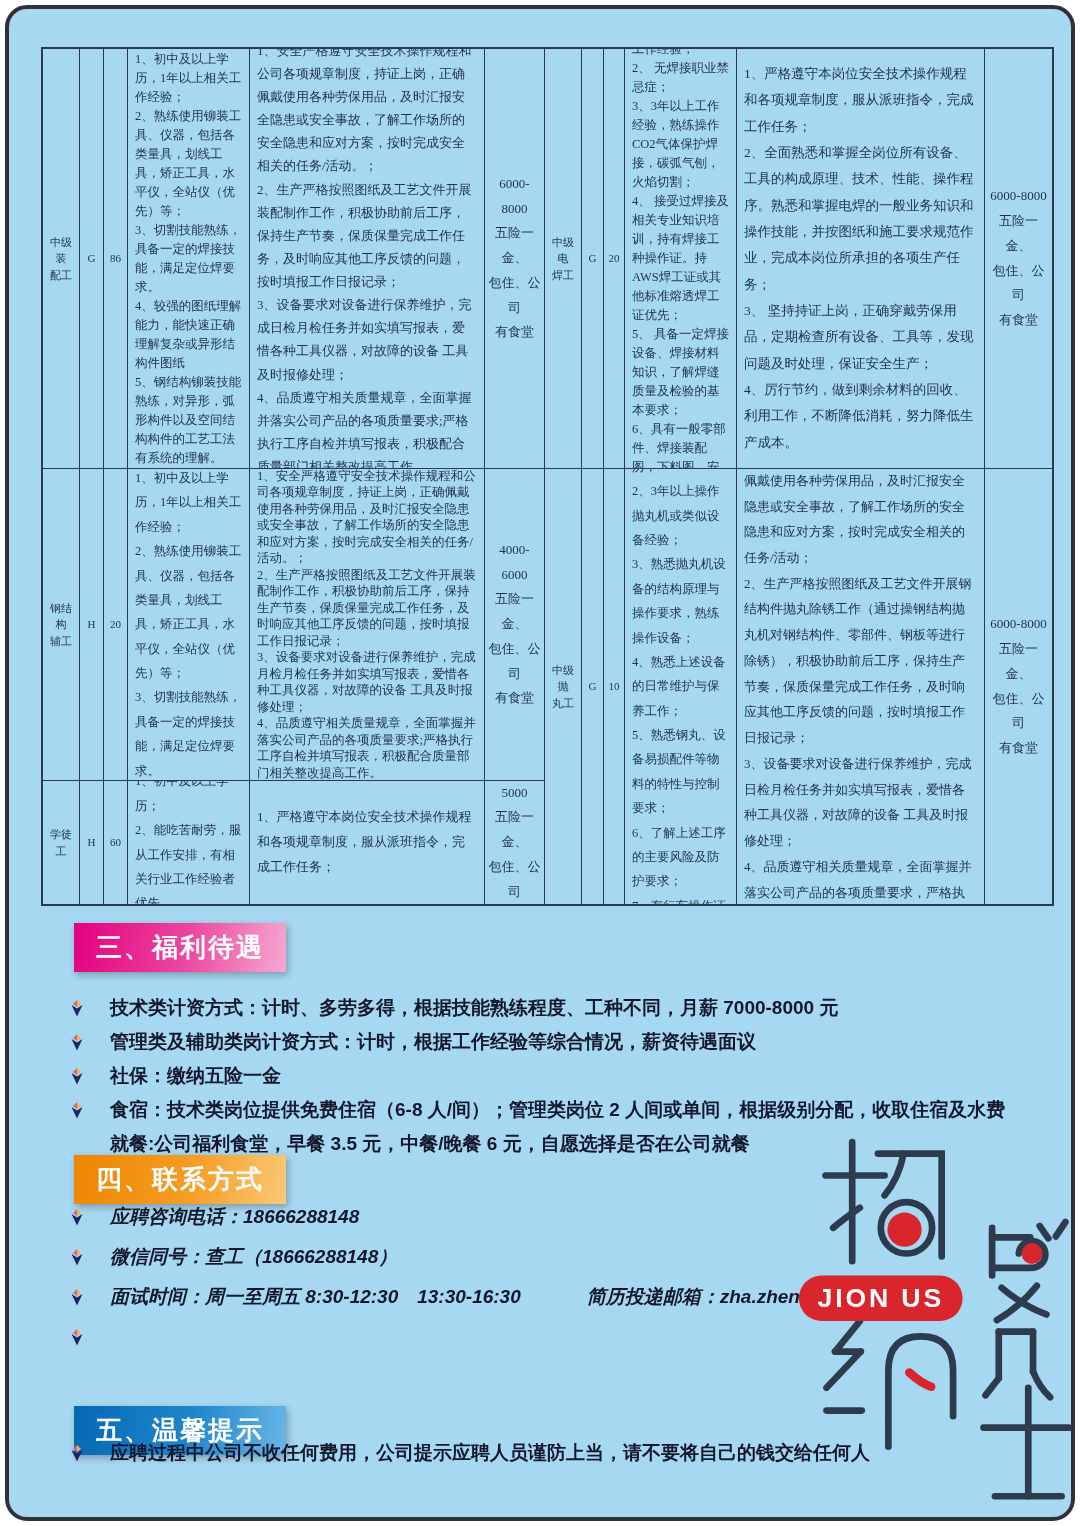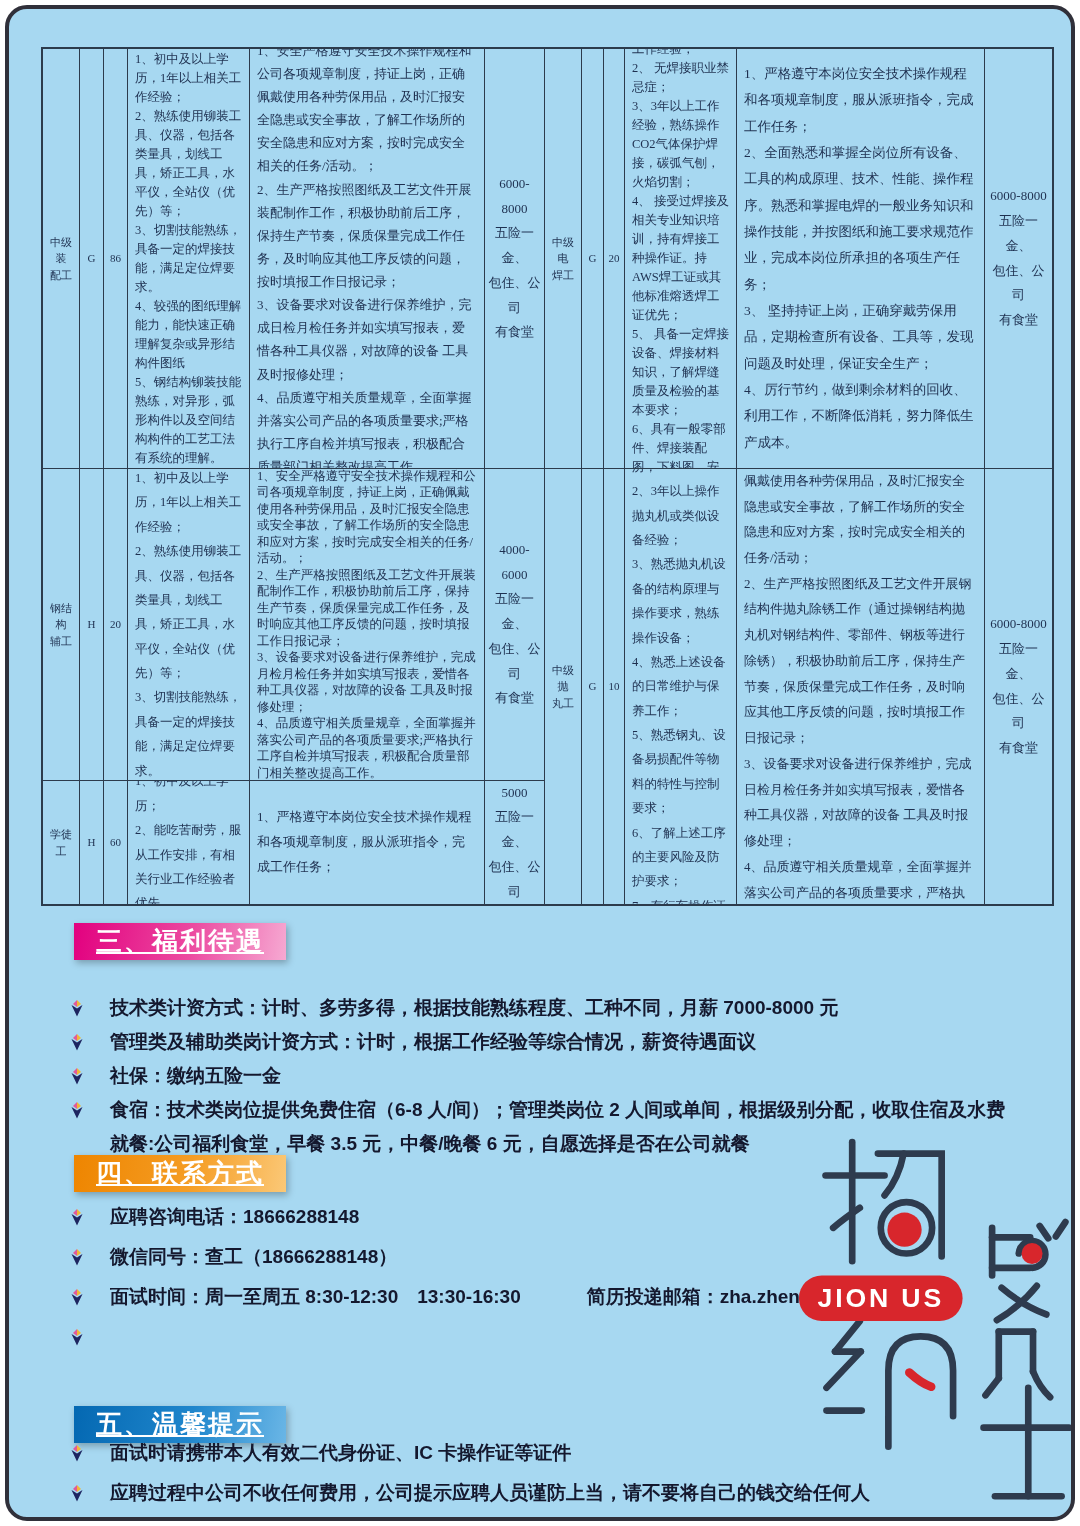--- a/index.html
+++ b/index.html
@@ -26,33 +26,33 @@
   .reqRoomy>div{font-size:12.5px;line-height:1.95;}
   .duty1>div{font-size:13px;line-height:1.78;}
   .dutyR1>div{font-size:13.5px;line-height:1.95;}
   .dutyC>div{font-size:12.5px;line-height:1.32;}
   .dutyM>div{font-size:13px;line-height:1.98;}
   .duty3>div{font-size:13px;line-height:1.9;}
   .salary{font-size:13px;line-height:1.9;}
 
   
   .secbar{position:absolute;color:#ffffff;font-size:26px;font-weight:bold;
-          padding:1px 22px;letter-spacing:2px;box-shadow:2px 3px 7px rgba(0,0,0,.28);text-decoration:underline;}
+          padding:7px 22px;letter-spacing:2px;box-shadow:2px 3px 7px rgba(0,0,0,.28);}
   .bar-pink{background:linear-gradient(100deg,#e2007f 0%,#ec4aa0 55%,#f6a9d2 100%);}
   .bar-orange{background:linear-gradient(100deg,#ee8500 0%,#f59d24 55%,#fbc877 100%);}
   .bar-blue{background:linear-gradient(100deg,#0468b2 0%,#1f86cc 55%,#6ab6e6 100%);}
 
   
   .blist{position:absolute;left:60px;color:#14182e;font-weight:600;font-size:19px;}
   .bline{display:flex;align-items:center;}
   .bullet{width:16px;height:17px;margin-right:25px;flex:0 0 16px;}
   .noicon{padding-left:41px;}
   .gap70{margin-left:66px;}
   .benefit-line{height:34px;}
-  .contact-line{height:40px;}
+  .contact-line{height:40px;font-style:italic;}
   .tip-line{height:40px;}
 
   
   .logo{position:absolute;left:788px;top:1116px;width:276px;height:396px;}
   .logo svg{width:100%;height:100%;}
 </style>
 </head>
 <body>
 
 <div class="poster">
@@ -234,28 +234,20 @@
       <svg class="bullet" viewBox="0 0 16 17">
           <polygon points="8,0 12,4 8,7" fill="#f2b636"></polygon>
           <polygon points="8,0 4,4 8,7" fill="#e05a9a"></polygon>
           <path d="M2.5 5 L8 16.5 L13.5 5 L8 8.6 Z" fill="#1d2560"></path>
         </svg>
     </div>
   </div>
 
   <div class="secbar bar-blue" style="left:65px;top:1360px;margin-top:37px;">五、温馨提示</div>
   <div class="blist" style="top:1424px;">
-    <div class="bline tip-line">
-      <svg class="bullet" viewBox="0 0 16 17">
-          <polygon points="8,0 12,4 8,7" fill="#f2b636"></polygon>
-          <polygon points="8,0 4,4 8,7" fill="#e05a9a"></polygon>
-          <path d="M2.5 5 L8 16.5 L13.5 5 L8 8.6 Z" fill="#1d2560"></path>
-        </svg>
-      <span>面试时请携带本人有效二代身份证、IC 卡操作证等证件</span>
-    </div>
     <div class="bline tip-line">
       <svg class="bullet" viewBox="0 0 16 17">
           <polygon points="8,0 12,4 8,7" fill="#f2b636"></polygon>
           <polygon points="8,0 4,4 8,7" fill="#e05a9a"></polygon>
           <path d="M2.5 5 L8 16.5 L13.5 5 L8 8.6 Z" fill="#1d2560"></path>
         </svg>
       <span>应聘过程中公司不收任何费用，公司提示应聘人员谨防上当，请不要将自己的钱交给任何人</span>
     </div>
   </div>
 

